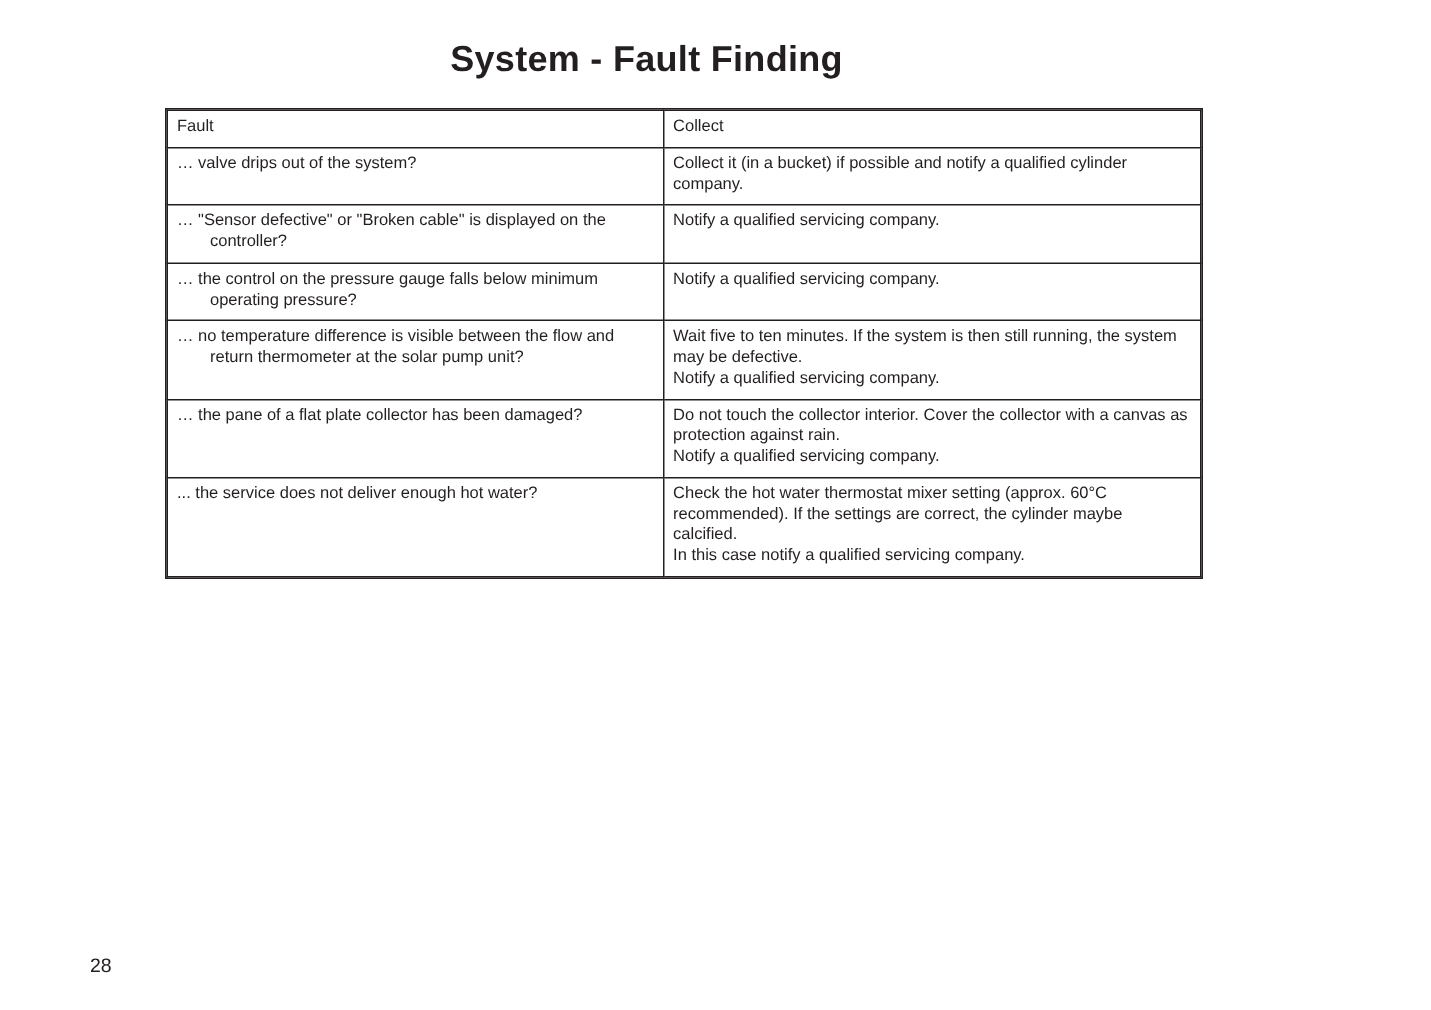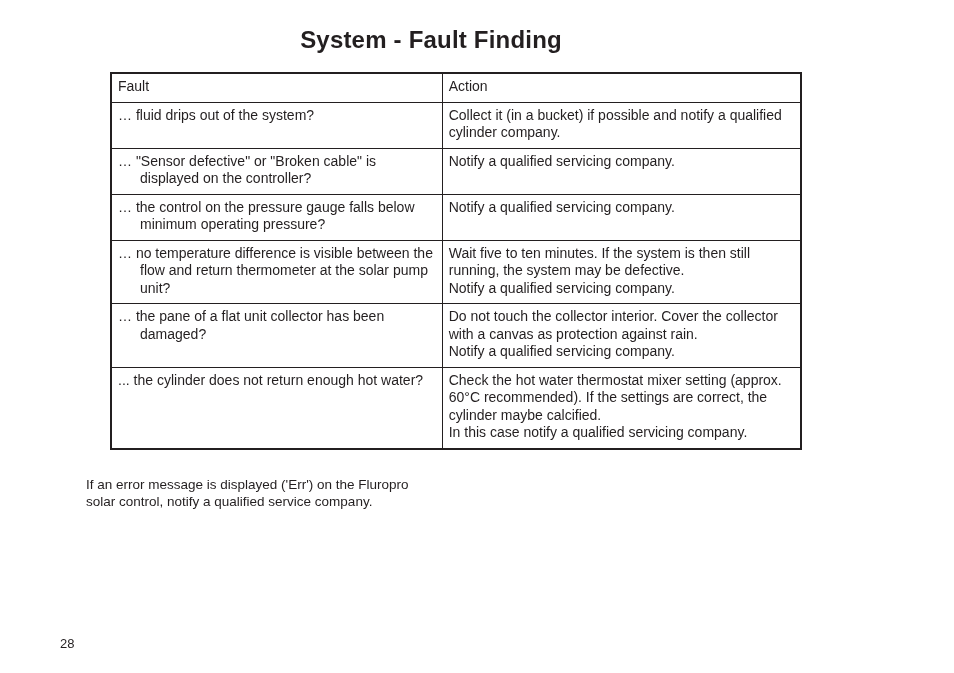--- a/index.html
+++ b/index.html
@@ -30,21 +30,21 @@
     margin-left: 60px;
     margin-right: 10px;
     border: 1.5px solid #231f20;
     border-collapse: collapse;
     box-sizing: border-box;
   }
   table.ft {
     width: 100%;
     border-collapse: collapse;
     table-layout: fixed;
-    font-size: 14px;
+    font-size: 11px;
     line-height: 1.25;
   }
   table.ft col.fault { width: 48%; }
   table.ft col.action { width: 52%; }
   table.ft th, table.ft td {
     border: 1px solid #231f20;
     padding: 4px 6px 6px 6px;
     vertical-align: top;
     text-align: left;
     font-weight: normal;
@@ -84,27 +84,27 @@
 
   <div class="outer-table">
     <table class="ft">
       <colgroup>
         <col class="fault">
         <col class="action">
       </colgroup>
       <thead>
         <tr>
           <th>Fault</th>
-          <th>Action</th>
+          <th>Collect</th>
         </tr>
       </thead>
       <tbody>
         <tr>
           <td class="fault-cell">
-              <span class="indent">… fluid drips out of the system?</span>
+              <span class="indent">… valve drips out of the system?</span>
             </td>
           <td>Collect it (in a bucket) if possible and notify a qualified cylinder company.</td>
         </tr>
         <tr>
           <td class="fault-cell">
               <span class="indent">… "Sensor defective" or "Broken cable" is displayed on the controller?</span>
             </td>
           <td>Notify a qualified servicing company.</td>
         </tr>
         <tr>
@@ -114,33 +114,29 @@
           <td>Notify a qualified servicing company.</td>
         </tr>
         <tr>
           <td class="fault-cell">
               <span class="indent">… no temperature difference is visible between the flow and return thermometer at the solar pump unit?</span>
             </td>
           <td>Wait five to ten minutes. If the system is then still running, the system may be defective.<br>Notify a qualified servicing company.</td>
         </tr>
         <tr>
           <td class="fault-cell">
-              <span class="indent">… the pane of a flat unit collector has been damaged?</span>
+              <span class="indent">… the pane of a flat plate collector has been damaged?</span>
             </td>
           <td>Do not touch the collector interior. Cover the collector with a canvas as protection against rain.<br>Notify a qualified servicing company.</td>
         </tr>
         <tr>
           <td class="fault-cell">
-              <span class="indent">... the cylinder does not return enough hot water?</span>
+              <span class="indent">... the service does not deliver enough hot water?</span>
             </td>
           <td>Check  the hot water thermostat mixer setting (approx. 60°C recommended). If the settings are correct, the cylinder maybe calcified.<br>In this case notify a qualified servicing company.</td>
         </tr>
       </tbody>
     </table>
   </div>
 
-  <div class="note">
-    <span>If an error message is displayed ('Err') on the Fluropro</span><br>
-    <span>solar control, notify a qualified service company.</span>
-  </div>
 
   <div class="pagenum">28</div>
 </div>
 
 </body></html>

